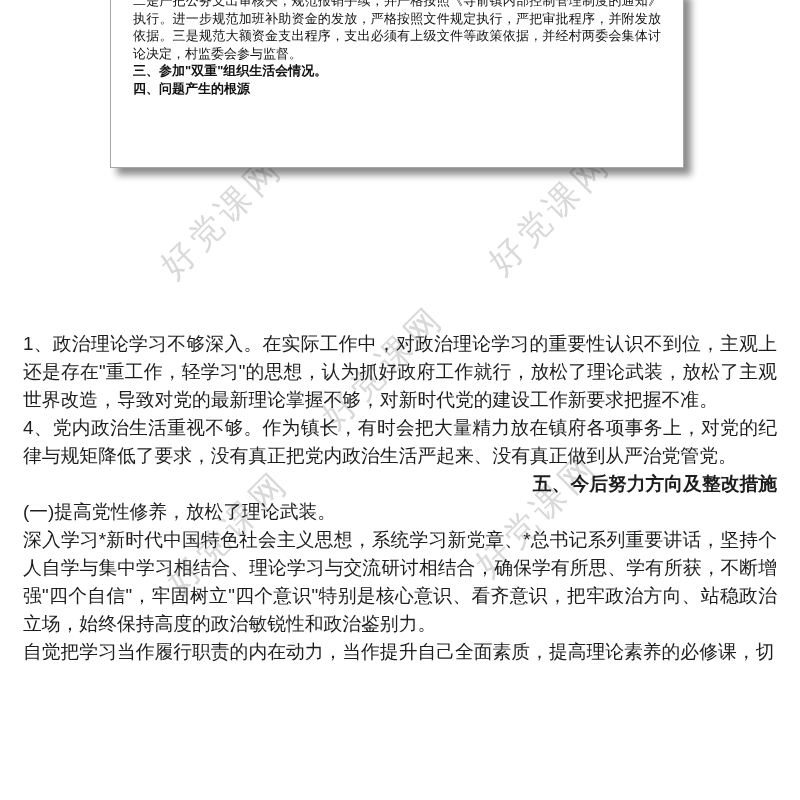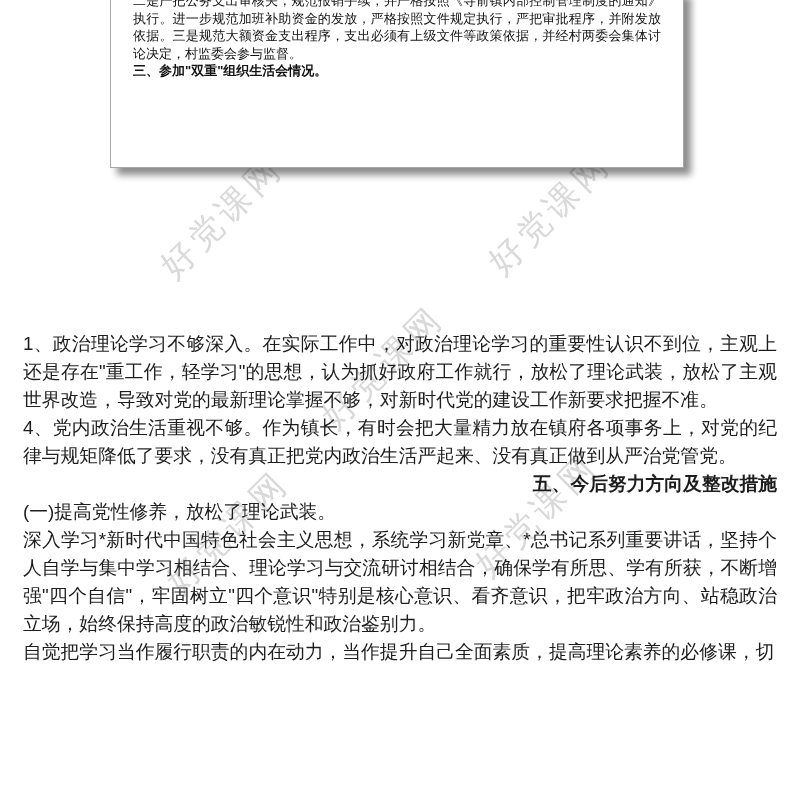--- a/index.html
+++ b/index.html
@@ -78,20 +78,21 @@
   <span class="wm" style="left:222px; top:217px;">好党课网</span>
   <span class="wm" style="left:550px; top:213px;">好党课网</span>
   <span class="wm" style="left:383px; top:367px;">好党课网</span>
   <span class="wm" style="left:228px; top:532px;">好党课网</span>
   <span class="wm" style="left:537px; top:515px;">好党课网</span>
 
   <div class="preview-page">
     <div class="pv-text">
         <div class="para">二是严把公务支出审核关，规范报销手续，并严格按照《寺前镇内部控制管理制度的通知》执行。进一步规范加班补助资金的发放，严格按照文件规定执行，严把审批程序，并附发放依据。三是规范大额资金支出程序，支出必须有上级文件等政策依据，并经村两委会集体讨论决定，村监委会参与监督。</div>
         <div class="para bold">三、参加"双重"组织生活会情况。</div>
+        <div class="para bold">四、问题产生的根源</div>
       </div>
   </div>
 
   <div class="main-text">
       <div class="para">1、政治理论学习不够深入。在实际工作中，对政治理论学习的重要性认识不到位，主观上还是存在"重工作，轻学习"的思想，认为抓好政府工作就行，放松了理论武装，放松了主观世界改造，导致对党的最新理论掌握不够，对新时代党的建设工作新要求把握不准。</div>
       <div class="para">4、党内政治生活重视不够。作为镇长，有时会把大量精力放在镇府各项事务上，对党的纪律与规矩降低了要求，没有真正把党内政治生活严起来、没有真正做到从严治党管党。</div>
       <div class="para bold">五、今后努力方向及整改措施</div>
       <div class="para">(一)提高党性修养，放松了理论武装。</div>
       <div class="para">深入学习*新时代中国特色社会主义思想，系统学习新党章、*总书记系列重要讲话，坚持个人自学与集中学习相结合、理论学习与交流研讨相结合，确保学有所思、学有所获，不断增强"四个自信"，牢固树立"四个意识"特别是核心意识、看齐意识，把牢政治方向、站稳政治立场，始终保持高度的政治敏锐性和政治鉴别力。</div>
       <div class="para">自觉把学习当作履行职责的内在动力，当作提升自己全面素质，提高理论素养的必修课，切</div>

